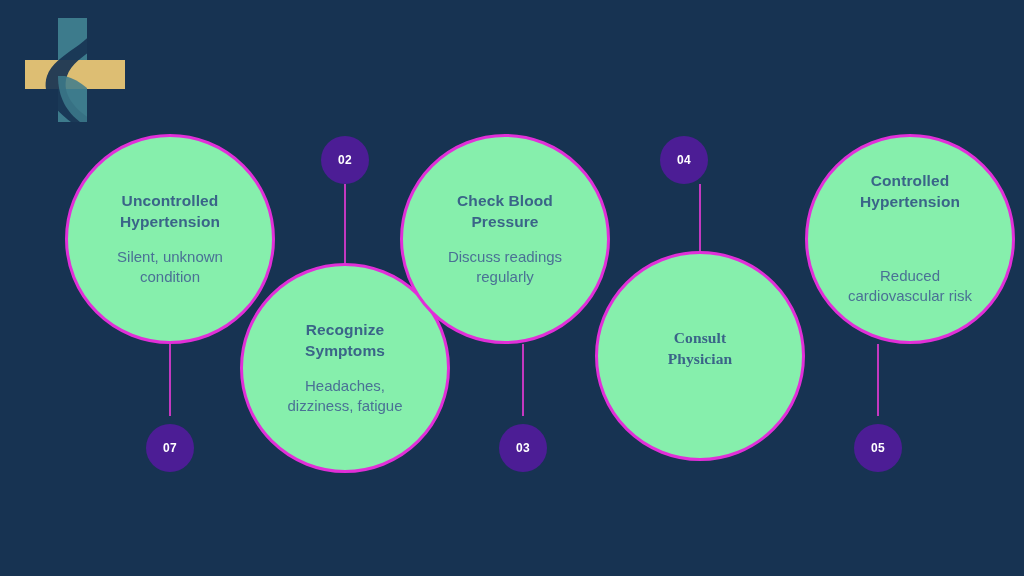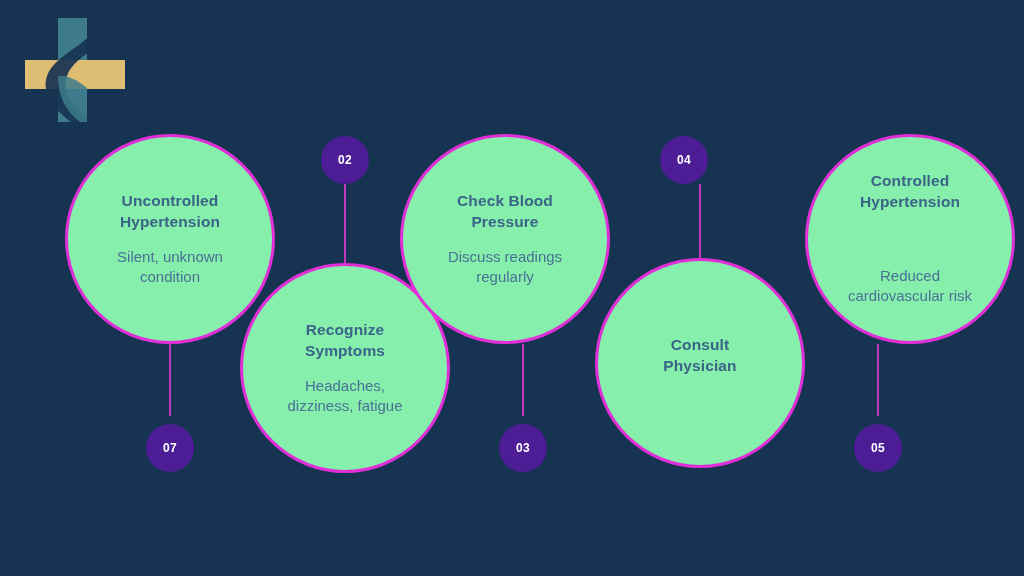--- a/index.html
+++ b/index.html
@@ -143,21 +143,21 @@
 dizziness, fatigue</div>
   </div>
 
   <div class="step-circle" style="left:400px; top:134px;">
     <div class="step-title">Check Blood
 Pressure</div>
     <div class="step-desc">Discuss readings
 regularly</div>
   </div>
 
-  <div class="step-circle" style="left:595px; top:258px;">
+  <div class="step-circle" style="left:595px; top:251px;font-family:Liberation Serif, serif;">
     <div class="step-title">Consult
 Physician</div>
   </div>
 
   <div class="step-circle" style="left:805px; top:134px;gap:39px;">
     <div class="step-title">Controlled
 Hypertension</div>
     <div class="step-desc">Reduced
 cardiovascular risk</div>
   </div>

